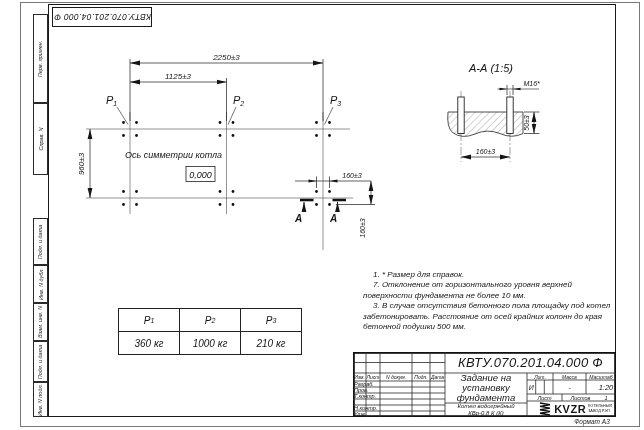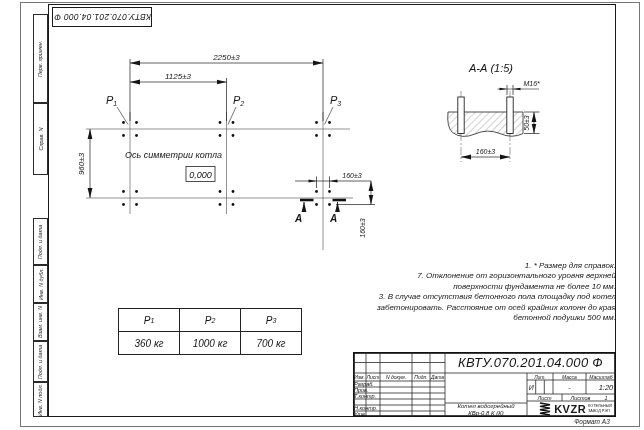--- a/index.html
+++ b/index.html
@@ -13,22 +13,22 @@
   .strip-cell{position:absolute;left:33px;width:15px;border:1px solid #2a2a2a;
               display:flex;align-items:center;justify-content:center;box-sizing:border-box;background:#fff;}
   .strip-cell span{transform:rotate(-90deg);white-space:nowrap;font-size:5.5px;font-style:italic;color:#222;}
   
   .topbox{position:absolute;left:52px;top:7px;width:100px;height:20px;border:1.3px solid #1a1a1a;
           display:flex;align-items:center;justify-content:center;box-sizing:border-box;background:#fff;}
   .topbox span{transform:rotate(180deg);font-size:8.5px;font-style:italic;white-space:nowrap;letter-spacing:.3px;}
   
   svg text{font-family:"Liberation Sans",sans-serif;font-style:italic;fill:#151515;}
   
-  .notes{position:absolute;left:363px;top:261px;width:253px;font-size:8px;font-style:italic;
-         line-height:10.4px;color:#151515;text-align:right;}
+  .notes{position:absolute;left:363px;top:270px;width:253px;font-size:8px;font-style:italic;
+         line-height:10.4px;color:#151515;}
   .notes div{text-indent:10px;}
   
   .ltable{position:absolute;left:118px;top:308px;display:grid;grid-template-columns:repeat(3,60px);
           grid-auto-rows:22px;gap:1px;background:#222;border:1px solid #222;}
   .ltable .cell{background:#fff;display:flex;align-items:center;justify-content:center;
                 font-style:italic;font-size:10px;}
   .ltable .cell sub{font-size:7px;}
   
   .tb{position:absolute;left:353px;top:352px;width:263px;height:65px;}
   .tb-txt{position:absolute;display:flex;align-items:center;justify-content:center;
@@ -209,21 +209,21 @@
     <div class="cell">
         <span>Р</span>
         <sub>2</sub>
       </div>
     <div class="cell">
         <span>Р</span>
         <sub>3</sub>
       </div>
     <div class="cell">360 кг</div>
     <div class="cell">1000 кг</div>
-    <div class="cell">700 кг</div>
+    <div class="cell">210 кг</div>
   </div>
 
   <div class="tb">
     <svg width="263" height="65" viewBox="0 0 263 65" style="position:absolute;left:0;top:0;">
       <rect x="0.9" y="0.9" width="261.2" height="63.2" fill="none" stroke="#111" stroke-width="1.8"></rect>
       <g stroke="#2a2a2a" stroke-width="0.8">
         <line x1="13" y1="0" x2="13" y2="65"></line>
         <line x1="27" y1="0" x2="27" y2="65"></line>
         <line x1="59" y1="0" x2="59" y2="65"></line>
         <line x1="77" y1="0" x2="77" y2="65"></line>
@@ -257,20 +257,25 @@
     <div class="tb-txt it" style="left:59px;top:21px;width:18px;height:8px;font-size:5px;">Подп.</div>
     <div class="tb-txt it" style="left:77px;top:21px;width:15px;height:8px;font-size:5px;">Дата</div>
 
     <div class="tb-txt it" style="left:1px;top:29px;width:26px;height:6px;font-size:5.5px;justify-content:flex-start;">Разраб.</div>
     <div class="tb-txt it" style="left:1px;top:35px;width:26px;height:6px;font-size:5.5px;justify-content:flex-start;">Пров.</div>
     <div class="tb-txt it" style="left:1px;top:41px;width:26px;height:6px;font-size:5.5px;justify-content:flex-start;">Т.контр.</div>
     <div class="tb-txt it" style="left:1px;top:47px;width:26px;height:6px;font-size:5.5px;justify-content:flex-start;"></div>
     <div class="tb-txt it" style="left:1px;top:53px;width:26px;height:6px;font-size:5.5px;justify-content:flex-start;">Н.контр.</div>
     <div class="tb-txt it" style="left:1px;top:59px;width:26px;height:6px;font-size:5.5px;justify-content:flex-start;">Утв.</div>
 
+    <div class="tb-txt it" style="left:92px;top:21px;width:82px;height:30px;flex-direction:column;font-size:9.5px;line-height:10px;">
+      <span>Задание на</span>
+      <span>установку</span>
+      <span>фундамента</span>
+    </div>
 
     <div class="tb-txt it" style="left:92px;top:51px;width:82px;height:14px;flex-direction:column;font-size:6px;line-height:6.8px;">
       <span>Котел водогрейный</span>
       <span>КВр-0,8 К (К)</span>
     </div>
 
     <div class="tb-txt it" style="left:174px;top:21px;width:26px;height:7px;font-size:5px;">Лит.</div>
     <div class="tb-txt it" style="left:200px;top:21px;width:33px;height:7px;font-size:5px;">Масса</div>
     <div class="tb-txt it" style="left:233px;top:21px;width:30px;height:7px;font-size:5px;">Масштаб</div>
     <div class="tb-txt it" style="left:174px;top:28px;width:8.7px;height:14px;font-size:7px;">И</div>

